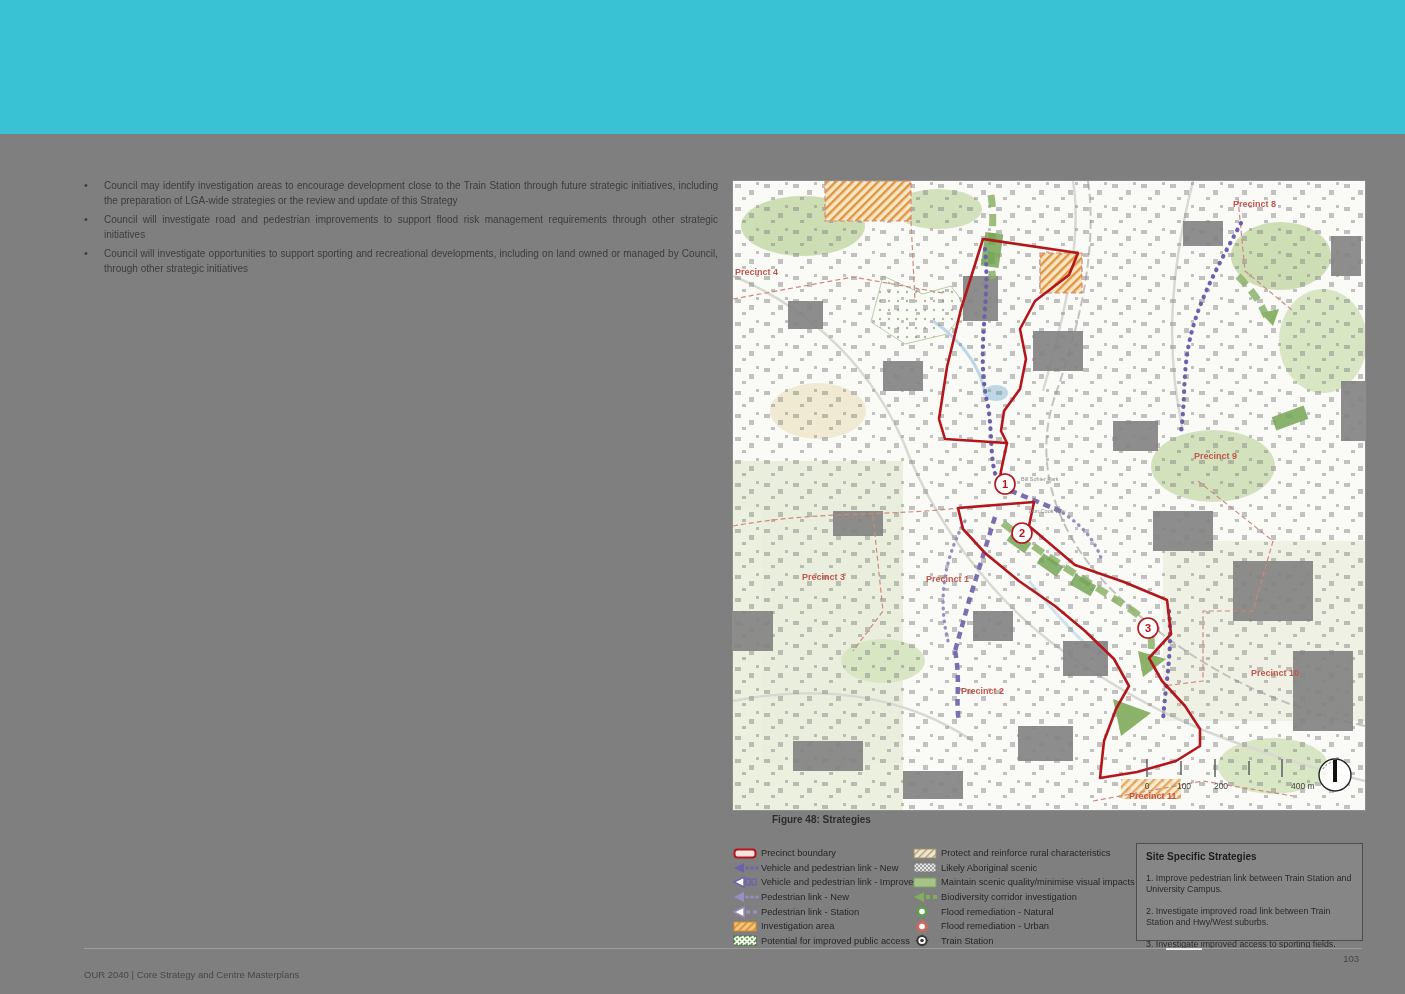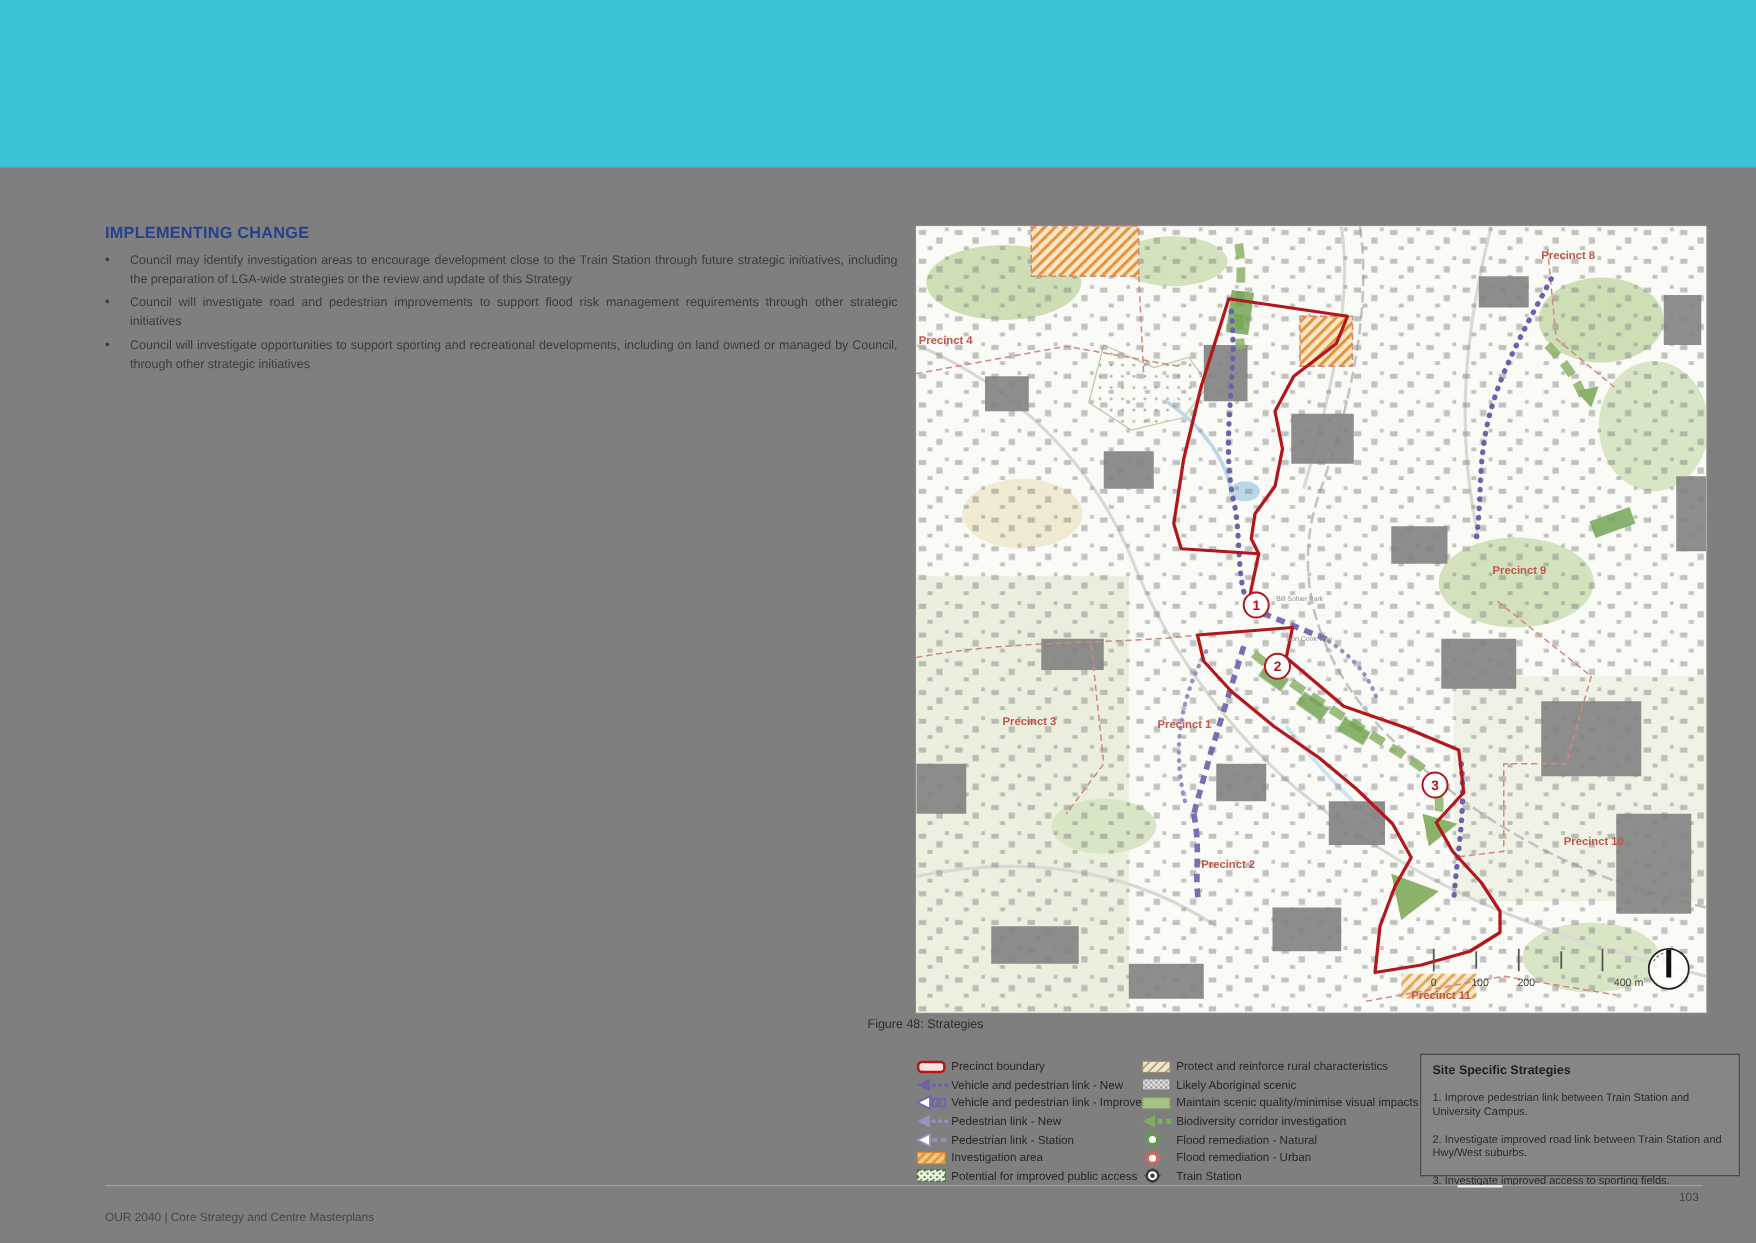--- a/index.html
+++ b/index.html
@@ -15,50 +15,49 @@
   .content h1{
     margin:0 0 8px 0;font-size:13px;font-weight:bold;letter-spacing:.2px;
     color:#24418e;
   }
   .bullet-row{display:flex;margin:0 0 4px 0;}
   .bullet-dot{width:20px;flex:0 0 20px;font-size:11px;line-height:15px;color:#3c3c3c;}
   .bullet-text{flex:1;font-size:10px;line-height:15px;text-align:justify;}
   
   .map-wrap{position:absolute;left:733px;top:181px;width:632px;height:629px;background:#fafaf7;box-shadow:0 0 0 1px #8d8d8d;}
   .map-caption{
-    position:absolute;left:694px;top:814px;font-size:10px;font-weight:normal;color:#2e2e2e;
+    position:absolute;left:772px;top:814px;font-size:10px;font-weight:bold;color:#2e2e2e;
   }
   
   .legend-col{position:absolute;top:846px;}
   .legend-col.c1{left:733px;width:178px;}
   .legend-col.c2{left:913px;width:220px;}
   .legend-row{display:flex;align-items:center;height:14.6px;}
   .legend-swatch{width:28px;flex:0 0 28px;display:flex;align-items:center;}
   .legend-label{font-size:9.3px;color:#262626;white-space:nowrap;}
   .site-box{
-    position:absolute;left:1136px;top:843px;width:256px;height:98px;
+    position:absolute;left:1136px;top:843px;width:227px;height:98px;
     border:1px solid #4c4c4c;background:#868686;box-sizing:border-box;
     padding:7px 9px;
   }
   .site-box h2{margin:0 0 5px 0;font-size:10px;font-weight:bold;color:#1e1e1e;}
   .site-box p{margin:11px 0 4px 0;font-size:8.8px;line-height:11px;color:#2a2a2a;}
   
   .footer-rule{position:absolute;left:84px;top:948px;width:1278px;height:1px;background:#9e9e9e;}
   .footer-rule .notch{position:absolute;right:160px;top:0;width:36px;height:2px;background:#e8e8e8;}
   .footer-left{position:absolute;left:84px;top:953px;font-size:9.5px;color:#474747;margin-top:16px;}
   .footer-page{position:absolute;right:46px;top:953px;font-size:9.5px;color:#474747;}
   svg text{font-family:"Liberation Sans", sans-serif;}
 </style>
 </head>
 <body>
 
 <div class="header-band"></div>
 
 <div class="content">
-  <h1>IMPLEMENTING CHANGE</h1>
   <div class="bullet-row">
     <span class="bullet-dot">•</span>
     <span class="bullet-text">Council may identify investigation areas to encourage development close to the Train Station through future strategic initiatives, including the preparation of LGA-wide strategies or the review and update of this Strategy</span>
   </div>
   <div class="bullet-row">
     <span class="bullet-dot">•</span>
     <span class="bullet-text">Council will investigate road and pedestrian improvements to support flood risk management requirements through other strategic initiatives</span>
   </div>
   <div class="bullet-row">
     <span class="bullet-dot">•</span>

